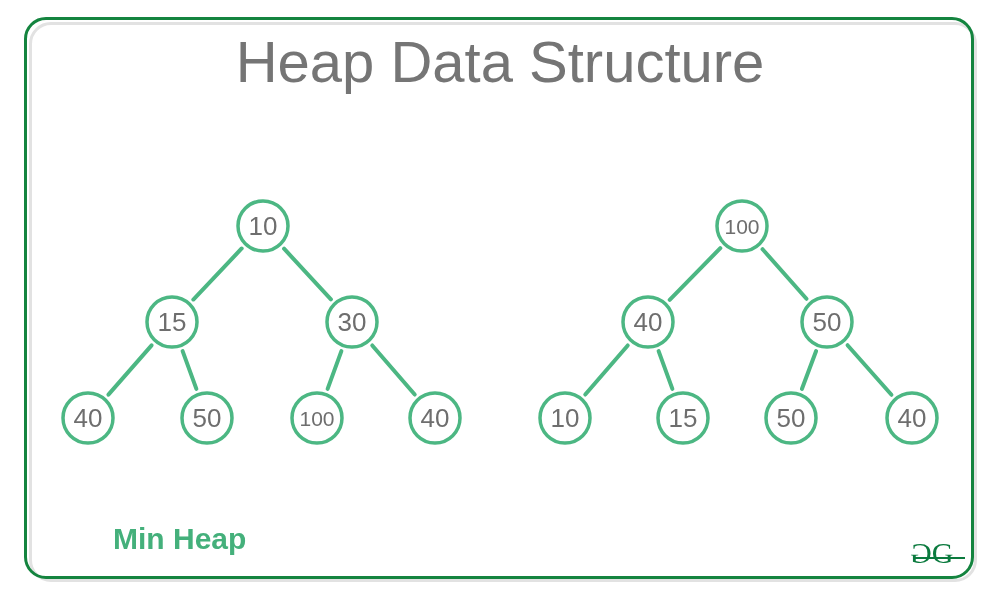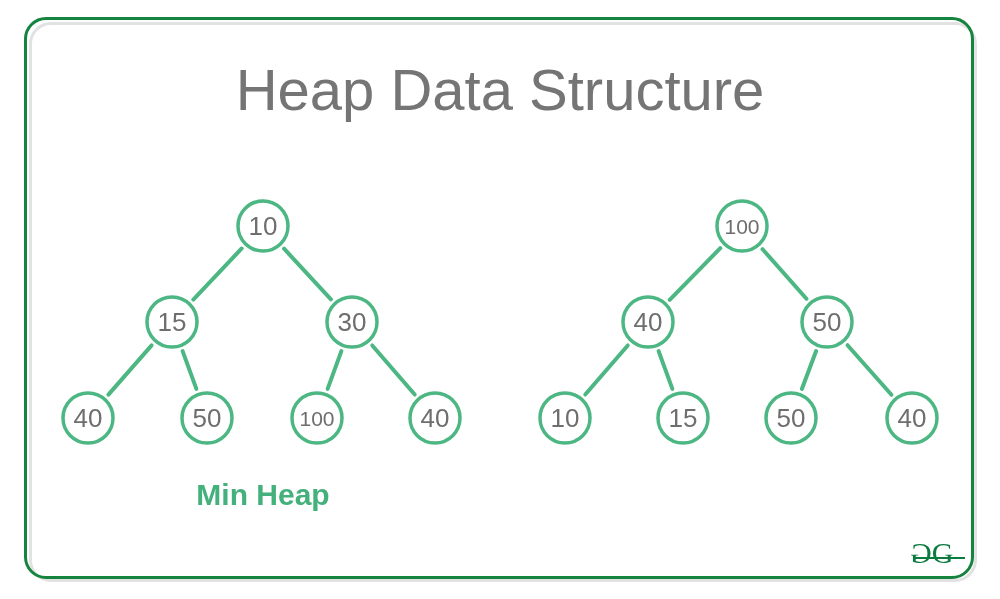--- a/index.html
+++ b/index.html
@@ -45,37 +45,36 @@
     left: 0;
     top: 26px;
     width: 1000px;
     text-align: center;
     font-size: 58px;
     font-weight: 400;
     color: #757575;
     letter-spacing: 0px;
     line-height: 72px;
     white-space: nowrap;
-    margin-top: 28px;
   }
   
   #tree-layer {
     position: absolute;
     left: 0;
     top: 0;
     width: 1000px;
     height: 599px;
   }
   .heap-caption {
     position: absolute;
     font-size: 30px;
     font-weight: bold;
     color: #44b07b;
-    text-align: center;
     white-space: nowrap;
+    margin-top: 44px;
   }
   #caption-min {
     left: 113px;
     top: 478px;
     width: 300px;
   }
   #caption-max {
     left: 592px;
     top: 478px;
     width: 300px;

